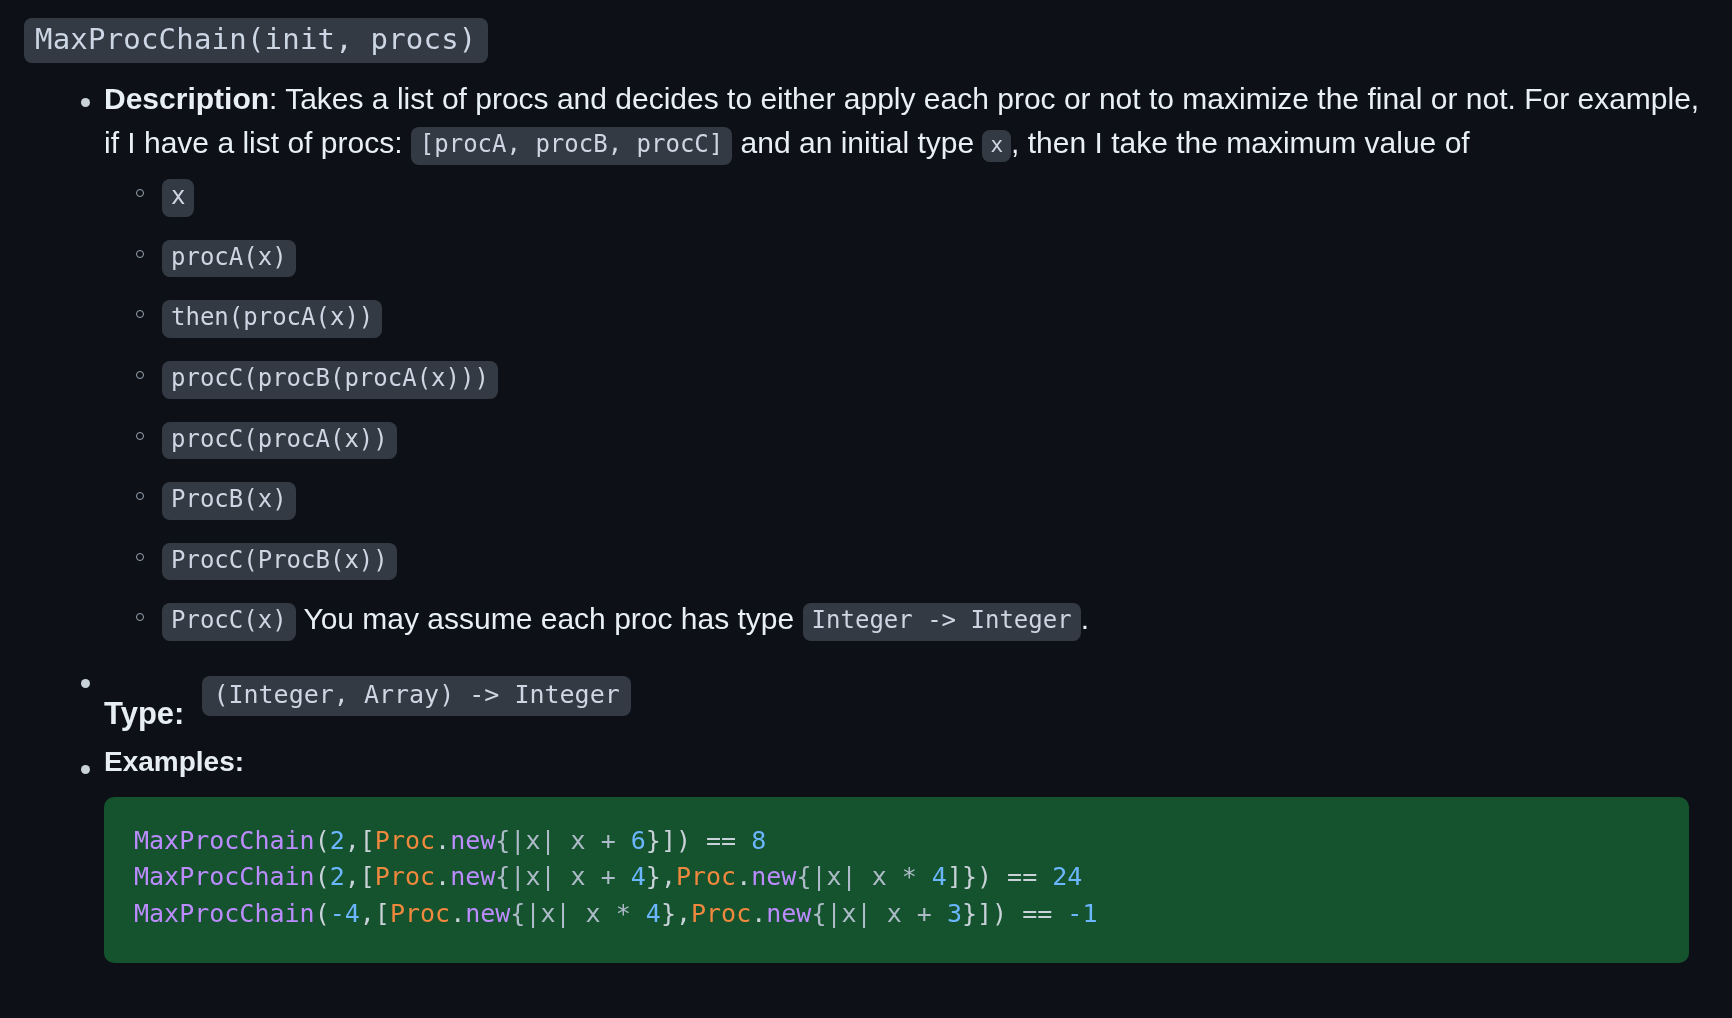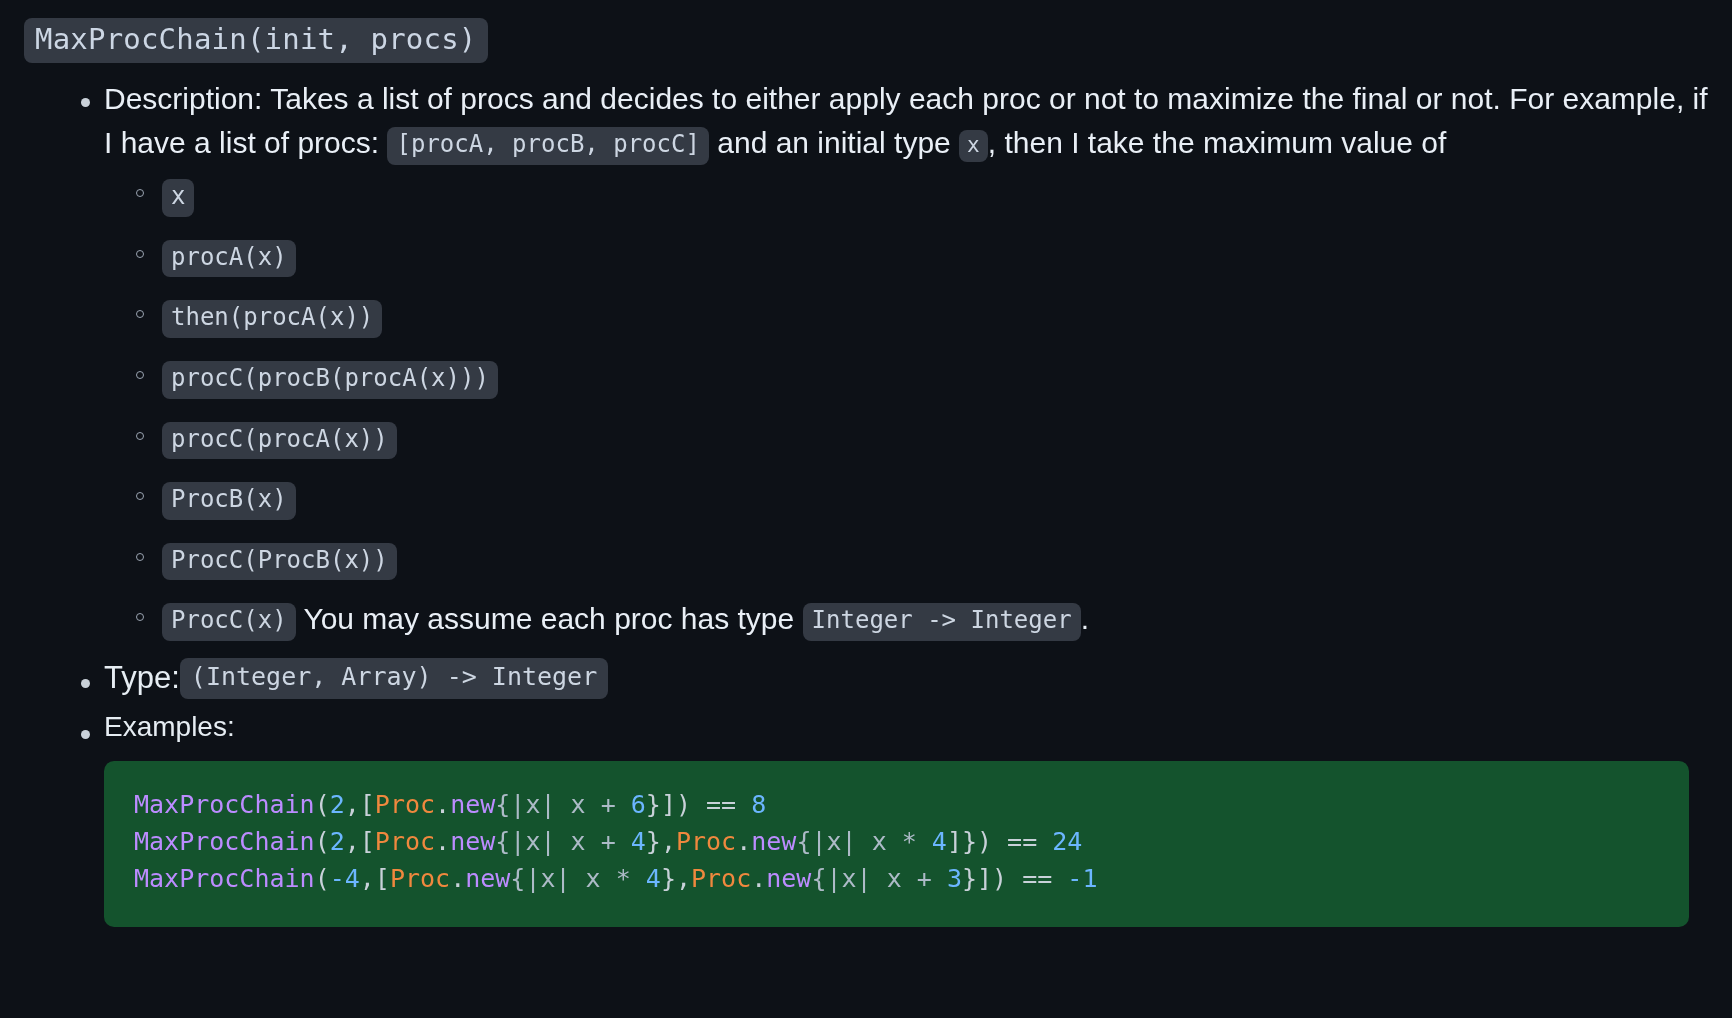--- a/index.html
+++ b/index.html
@@ -63,21 +63,22 @@
   }
 
   .para {
     font-size: 30px;
     line-height: 1.47;
     color: #e9eff6;
     font-weight: 400;
     max-width: 1610px;
   }
   .bold {
-    font-weight: 400;
+    font-weight: 700;
+    margin-top: 36px;
   }
 
   
   code.chip {
     display: inline-block;
     background: #343a44;
     color: #cdd6e2;
     font-family: "DejaVu Sans Mono", monospace;
     font-size: 24px;
     line-height: 1.15;
@@ -126,21 +127,21 @@
   ul.nested > li .trailing {
     font-size: 30px;
     color: #e9eff6;
   }
 
   .type-line {
     font-size: 31px;
     line-height: 1.3;
     display: flex;
     align-items: center;
-    gap: 0;
+    gap: 18px;
   }
   .examples-line {
     font-size: 28px;
     line-height: 1.3;
   }
 
   
   .codeblock {
     margin: 16px 0 0 0;
     background: #14532d;

